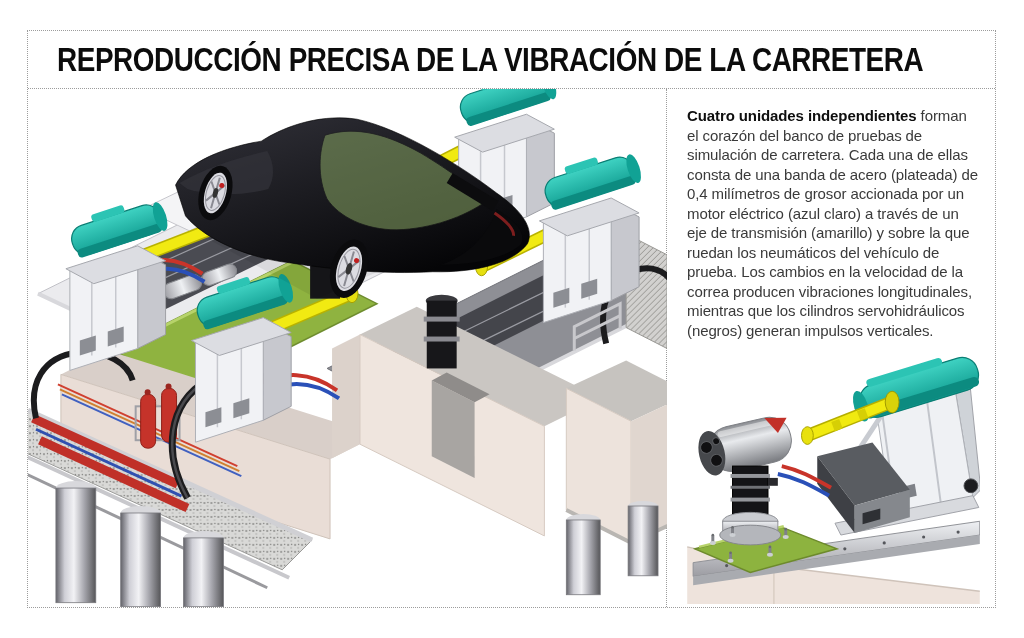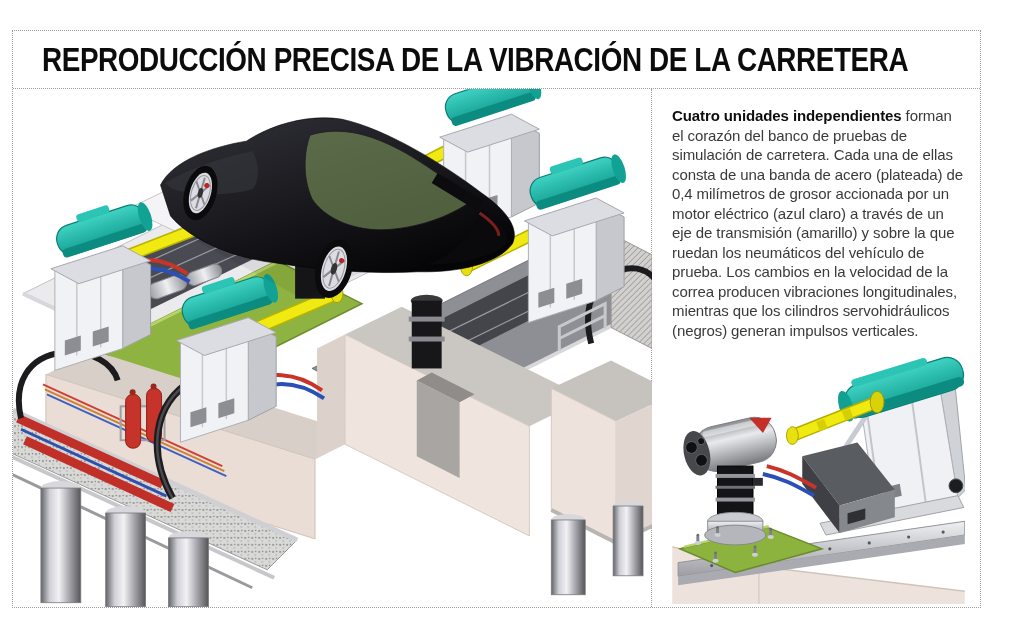--- a/index.html
+++ b/index.html
@@ -1,21 +1,21 @@
 <!DOCTYPE html>
 <html><head>
 <meta charset="utf-8">
 <style>
   html,body{margin:0;padding:0;}
   body{
     width:1024px;height:638px;position:relative;overflow:hidden;
     background:#ffffff;font-family:"Liberation Sans",sans-serif;
   }
   .frame{
-    position:absolute;left:12px;top:30px;width:969px;height:578px;
+    position:absolute;left:27px;top:30px;width:969px;height:578px;
     border:1.5px dotted #9c9c9c;box-sizing:border-box;
     display:flex;flex-direction:column;background:#fff;
   }
   .header{
     flex:0 0 58px;border-bottom:1.5px dotted #9c9c9c;
     display:flex;align-items:center;padding-left:29px;box-sizing:border-box;
   }
   .title{
     font-size:34px;font-weight:bold;color:#0c0c0c;letter-spacing:-0.5px;
     transform:scaleX(0.82);transform-origin:left center;white-space:nowrap;

